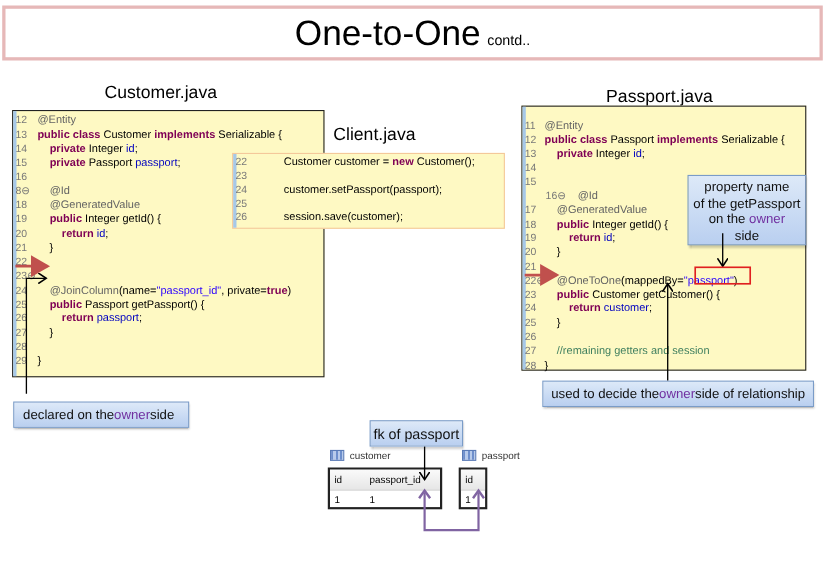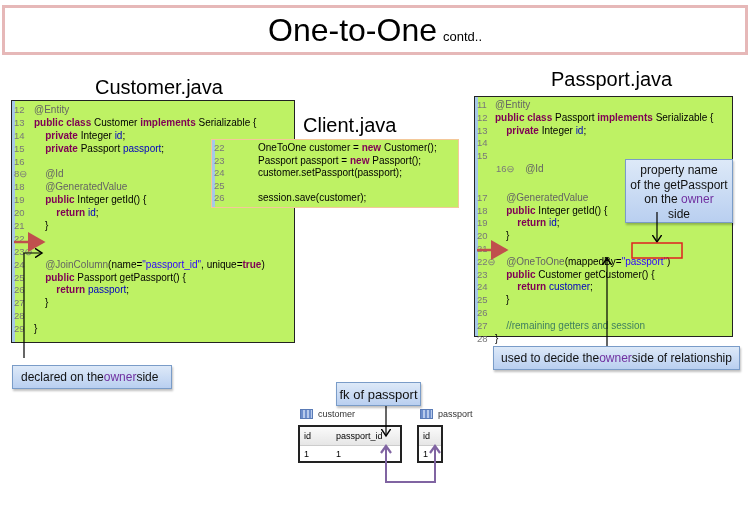--- a/index.html
+++ b/index.html
@@ -2,22 +2,22 @@
 <html><head>
 <meta charset="utf-8">
 <style>
   html, body { margin:0; padding:0; }
   body { width:753px; height:514px; background:#ffffff; position:relative; overflow:hidden;
          font-family:"DejaVu Sans", sans-serif; color:#000; }
   .title-box { position:absolute; left:2px; top:5px; width:746px; height:50px; border:3px solid #e6b8b8;
                box-sizing:border-box; display:flex; align-items:center; justify-content:center; }
   .title-main { font-family:"Liberation Sans", sans-serif; font-size:32px;text-align:right; }
   .title-sub { font-family:"Liberation Sans", sans-serif; font-size:13px; margin-left:6px; margin-top:12px; }
-  .file-label { position:absolute; font-family:"Liberation Sans", sans-serif; font-size:20px; }
-  .code-box { position:absolute; background:#bef264; box-sizing:border-box; }
+  .file-label { position:absolute; font-family:"Liberation Sans", sans-serif; font-size:16px; }
+  .code-box { position:absolute; background:#fef9c3; box-sizing:border-box; }
   .code-line { height:11.8px; line-height:11.8px; font-family:"Liberation Sans", sans-serif; font-size:10px; white-space:pre; position:relative; }
   .ln { position:absolute; left:2px; color:#787878; font-size:9.5px; }
   .code { position:absolute; left:20px; color:#000; }
   .kw { color:#7f0055; font-weight:bold; }
   .ann { color:#646464; }
   .fld { color:#0000c0; }
   .str { color:#2a00ff; }
   .cmt { color:#3f7f5f; }
   .gutter { position:absolute; left:0; top:0; bottom:0; width:3px; background:#a6c8e8; }
   .callout { position:absolute; background:linear-gradient(#dde9f8,#b9cff0); border:1px solid #7a9cc8;
@@ -35,62 +35,62 @@
 </head>
 <body>
 
 <div class="title-box">
   <span class="title-main">One-to-One</span>
   <span class="title-sub">contd..</span>
 </div>
 
 <div class="file-label" style="left:95px; top:76px;">Customer.java</div>
 <div class="file-label" style="left:303px; top:114px;">Client.java</div>
-<div class="file-label" style="left:551px; top:68px;">Passport.java</div>
+<div class="file-label" style="left:551px; top:80px;">Passport.java</div>
 
 <div class="code-box" id="customer-code" style="left:11px; top:100px; width:284px; height:243px; border:1.5px solid #222;">
   <div class="gutter"></div>
 <div class="code-line" style="margin-top: 3px; line-height: 12.9px; height: 12.9px;"><span class="ln">12</span><span class="code" style="left: 22px;"><span class="ann">@Entity</span></span></div>
     <div class="code-line" style="margin-top: 0px; line-height: 12.9px; height: 12.9px;"><span class="ln">13</span><span class="code" style="left: 22px;"><span class="kw">public class </span><span>Customer </span><span class="kw">implements </span><span>Serializable {</span></span></div>
     <div class="code-line" style="margin-top: 0px; line-height: 12.9px; height: 12.9px;"><span class="ln">14</span><span class="code" style="left: 22px;"><span>    </span><span class="kw">private </span><span>Integer </span><span class="fld">id</span><span>;</span></span></div>
     <div class="code-line" style="margin-top: 0px; line-height: 12.9px; height: 12.9px;"><span class="ln">15</span><span class="code" style="left: 22px;"><span>    </span><span class="kw">private </span><span>Passport </span><span class="fld">passport</span><span>;</span></span></div>
     <div class="code-line" style="margin-top: 0px; line-height: 12.9px; height: 12.9px;"><span class="ln">16</span><span class="code" style="left: 22px;"></span></div>
     <div class="code-line" style="margin-top: 0px; line-height: 12.9px; height: 12.9px;"><span class="ln">8⊖</span><span class="code" style="left: 22px;"><span>    </span><span class="ann">@Id</span></span></div>
     <div class="code-line" style="margin-top: 0px; line-height: 12.9px; height: 12.9px;"><span class="ln">18</span><span class="code" style="left: 22px;"><span>    </span><span class="ann">@GeneratedValue</span></span></div>
     <div class="code-line" style="margin-top: 0px; line-height: 12.9px; height: 12.9px;"><span class="ln">19</span><span class="code" style="left: 22px;"><span>    </span><span class="kw">public </span><span>Integer getId() {</span></span></div>
     <div class="code-line" style="margin-top: 0px; line-height: 12.9px; height: 12.9px;"><span class="ln">20</span><span class="code" style="left: 22px;"><span>        </span><span class="kw">return </span><span class="fld">id</span><span>;</span></span></div>
     <div class="code-line" style="margin-top: 0px; line-height: 12.9px; height: 12.9px;"><span class="ln">21</span><span class="code" style="left: 22px;"><span>    }</span></span></div>
     <div class="code-line" style="margin-top: 0px; line-height: 12.9px; height: 12.9px;"><span class="ln">22</span><span class="code" style="left: 22px;"></span></div>
     <div class="code-line" style="margin-top: 0px; line-height: 12.9px; height: 12.9px;"><span class="ln">23⊖</span></div>
-    <div class="code-line" style="margin-top: 0px; line-height: 12.9px; height: 12.9px;"><span class="ln">24</span><span class="code" style="left: 22px;"><span>    </span><span class="ann">@JoinColumn</span><span>(name=</span><span class="str">"passport_id"</span><span>, unique=</span><span class="kw">true</span><span>)</span></span></div>
+    <div class="code-line" style="margin-top: 0px; line-height: 12.9px; height: 12.9px;"><span class="ln">24</span><span class="code" style="left: 22px;"><span>    </span><span class="ann">@JoinColumn</span><span>(name=</span><span class="str">"passport_id"</span><span>, private=</span><span class="kw">true</span><span>)</span></span></div>
     <div class="code-line" style="margin-top: 0px; line-height: 12.9px; height: 12.9px;"><span class="ln">25</span><span class="code" style="left: 22px;"><span>    </span><span class="kw">public </span><span>Passport getPassport() {</span></span></div>
     <div class="code-line" style="margin-top: 0px; line-height: 12.9px; height: 12.9px;"><span class="ln">26</span><span class="code" style="left: 22px;"><span>        </span><span class="kw">return </span><span class="fld">passport</span><span>;</span></span></div>
     <div class="code-line" style="margin-top: 0px; line-height: 12.9px; height: 12.9px;"><span class="ln">27</span><span class="code" style="left: 22px;"><span>    }</span></span></div>
     <div class="code-line" style="margin-top: 0px; line-height: 12.9px; height: 12.9px;"><span class="ln">28</span><span class="code" style="left: 22px;"></span></div>
     <div class="code-line" style="margin-top: 0px; line-height: 12.9px; height: 12.9px;"><span class="ln">29</span><span class="code" style="left: 22px;"><span>}</span></span></div>
   </div>
 
 <div class="code-box" id="client-code" style="left:211px; top:139px; width:248px; height:69px; border:1.5px solid #f4c89a;">
   <div class="gutter"></div>
-<div class="code-line" style="margin-top: 2px; line-height: 12.5px; height: 12.5px;"><span class="ln">22</span><span class="code" style="left: 46px;"><span>OneToOne customer = </span><span class="kw">new </span><span>Customer();</span></span></div>
-    <div class="code-line" style="margin-top: 0px; line-height: 12.5px; height: 12.5px;"><span class="ln">23</span><span class="code" style="left: 46px;"><span>Passport passport = </span><span class="kw">new </span><span>Passport();</span></span></div>
+<div class="code-line" style="margin-top: 2px; line-height: 12.5px; height: 12.5px;"><span class="ln">22</span><span class="code" style="left: 46px;"><span>Customer customer = </span><span class="kw">new </span><span>Customer();</span></span></div>
+    <div class="code-line" style="margin-top: 0px; line-height: 12.5px; height: 12.5px;"><span class="ln">23</span></div>
     <div class="code-line" style="margin-top: 0px; line-height: 12.5px; height: 12.5px;"><span class="ln">24</span><span class="code" style="left: 46px;"><span>customer.setPassport(passport);</span></span></div>
     <div class="code-line" style="margin-top: 0px; line-height: 12.5px; height: 12.5px;"><span class="ln">25</span><span class="code" style="left: 46px;"></span></div>
     <div class="code-line" style="margin-top: 0px; line-height: 12.5px; height: 12.5px;"><span class="ln">26</span><span class="code" style="left: 46px;"><span>session.save(customer);</span></span></div>
   </div>
 
 <div class="code-box" id="passport-code" style="left:474px; top:96px; width:259px; height:241px; border:1.5px solid #222;">
   <div class="gutter"></div>
-<div class="code-line" style="margin-top: 2px; line-height: 12.8px; height: 12.8px;"><span class="ln">11</span><span class="code" style="left: 20px;"><span class="ann">@Entity</span></span></div>
+<div class="code-line" style="margin-top: 12px; line-height: 12.8px; height: 12.8px;"><span class="ln">11</span><span class="code" style="left: 20px;"><span class="ann">@Entity</span></span></div>
     <div class="code-line" style="margin-top: 0px; line-height: 12.8px; height: 12.8px;"><span class="ln">12</span><span class="code" style="left: 20px;"><span class="kw">public class </span><span>Passport </span><span class="kw">implements </span><span>Serializable {</span></span></div>
     <div class="code-line" style="margin-top: 0px; line-height: 12.8px; height: 12.8px;"><span class="ln">13</span><span class="code" style="left: 20px;"><span>    </span><span class="kw">private </span><span>Integer </span><span class="fld">id</span><span>;</span></span></div>
     <div class="code-line" style="margin-top: 0px; line-height: 12.8px; height: 12.8px;"><span class="ln">14</span></div>
     <div class="code-line" style="margin-top: 0px; line-height: 12.8px; height: 12.8px;"><span class="ln">15</span><span class="code" style="left: 20px;"></span></div>
     <div class="code-line" style="margin-top: 0px; line-height: 12.8px; height: 12.8px; margin-left: 19px;"><span class="ln">16⊖</span><span class="code" style="left: 20px;"><span>    </span><span class="ann">@Id</span></span></div>
-    <div class="code-line" style="margin-top: 16px; line-height: 12.8px; height: 12.8px;"><span class="ln">17</span><span class="code" style="left: 20px;"><span>    </span><span class="ann">@GeneratedValue</span></span></div>
+    <div class="code-line" style="margin-top: 0px; line-height: 12.8px; height: 12.8px;"><span class="ln">17</span><span class="code" style="left: 20px;"><span>    </span><span class="ann">@GeneratedValue</span></span></div>
     <div class="code-line" style="margin-top: 0px; line-height: 12.8px; height: 12.8px;"><span class="ln">18</span><span class="code" style="left: 20px;"><span>    </span><span class="kw">public </span><span>Integer getId() {</span></span></div>
     <div class="code-line" style="margin-top: 0px; line-height: 12.8px; height: 12.8px;"><span class="ln">19</span><span class="code" style="left: 20px;"><span>        </span><span class="kw">return </span><span class="fld">id</span><span>;</span></span></div>
     <div class="code-line" style="margin-top: 0px; line-height: 12.8px; height: 12.8px;"><span class="ln">20</span><span class="code" style="left: 20px;"><span>    }</span></span></div>
     <div class="code-line" style="margin-top: 0px; line-height: 12.8px; height: 12.8px;"><span class="ln">21</span><span class="code" style="left: 20px;"></span></div>
     <div class="code-line" style="margin-top: 0px; line-height: 12.8px; height: 12.8px;"><span class="ln">22⊖</span><span class="code" style="left: 20px;"><span>    </span><span class="ann">@OneToOne</span><span>(mappedBy=</span><span class="str">"passport"</span><span>)</span></span></div>
     <div class="code-line" style="margin-top: 0px; line-height: 12.8px; height: 12.8px;"><span class="ln">23</span><span class="code" style="left: 20px;"><span>    </span><span class="kw">public </span><span>Customer getCustomer() {</span></span></div>
     <div class="code-line" style="margin-top: 0px; line-height: 12.8px; height: 12.8px;"><span class="ln">24</span><span class="code" style="left: 20px;"><span>        </span><span class="kw">return </span><span class="fld">customer</span><span>;</span></span></div>
     <div class="code-line" style="margin-top: 0px; line-height: 12.8px; height: 12.8px;"><span class="ln">25</span><span class="code" style="left: 20px;"><span>    }</span></span></div>
     <div class="code-line" style="margin-top: 0px; line-height: 12.8px; height: 12.8px;"><span class="ln">26</span><span class="code" style="left: 20px;"></span></div>
     <div class="code-line" style="margin-top: 0px; line-height: 12.8px; height: 12.8px;"><span class="ln">27</span><span class="code" style="left: 20px;"><span>    </span><span class="cmt">//remaining getters and session</span></span></div>

